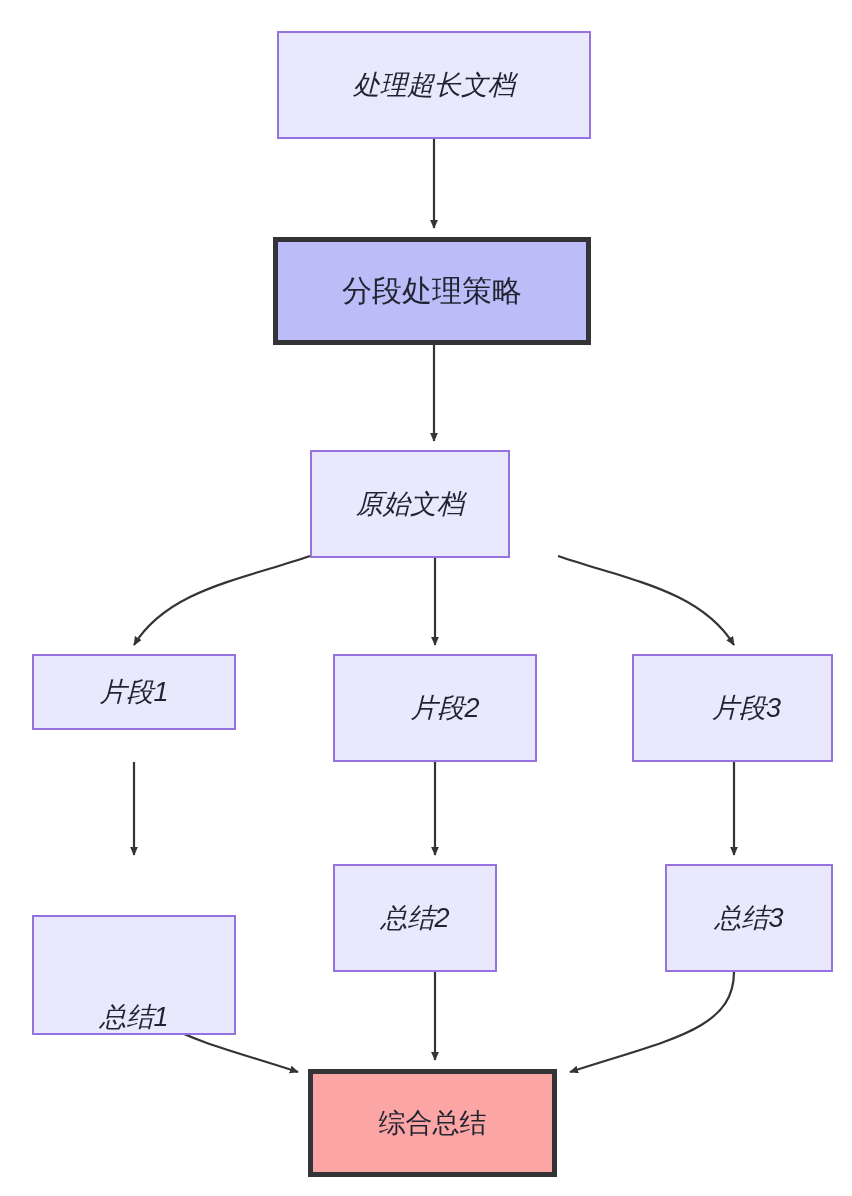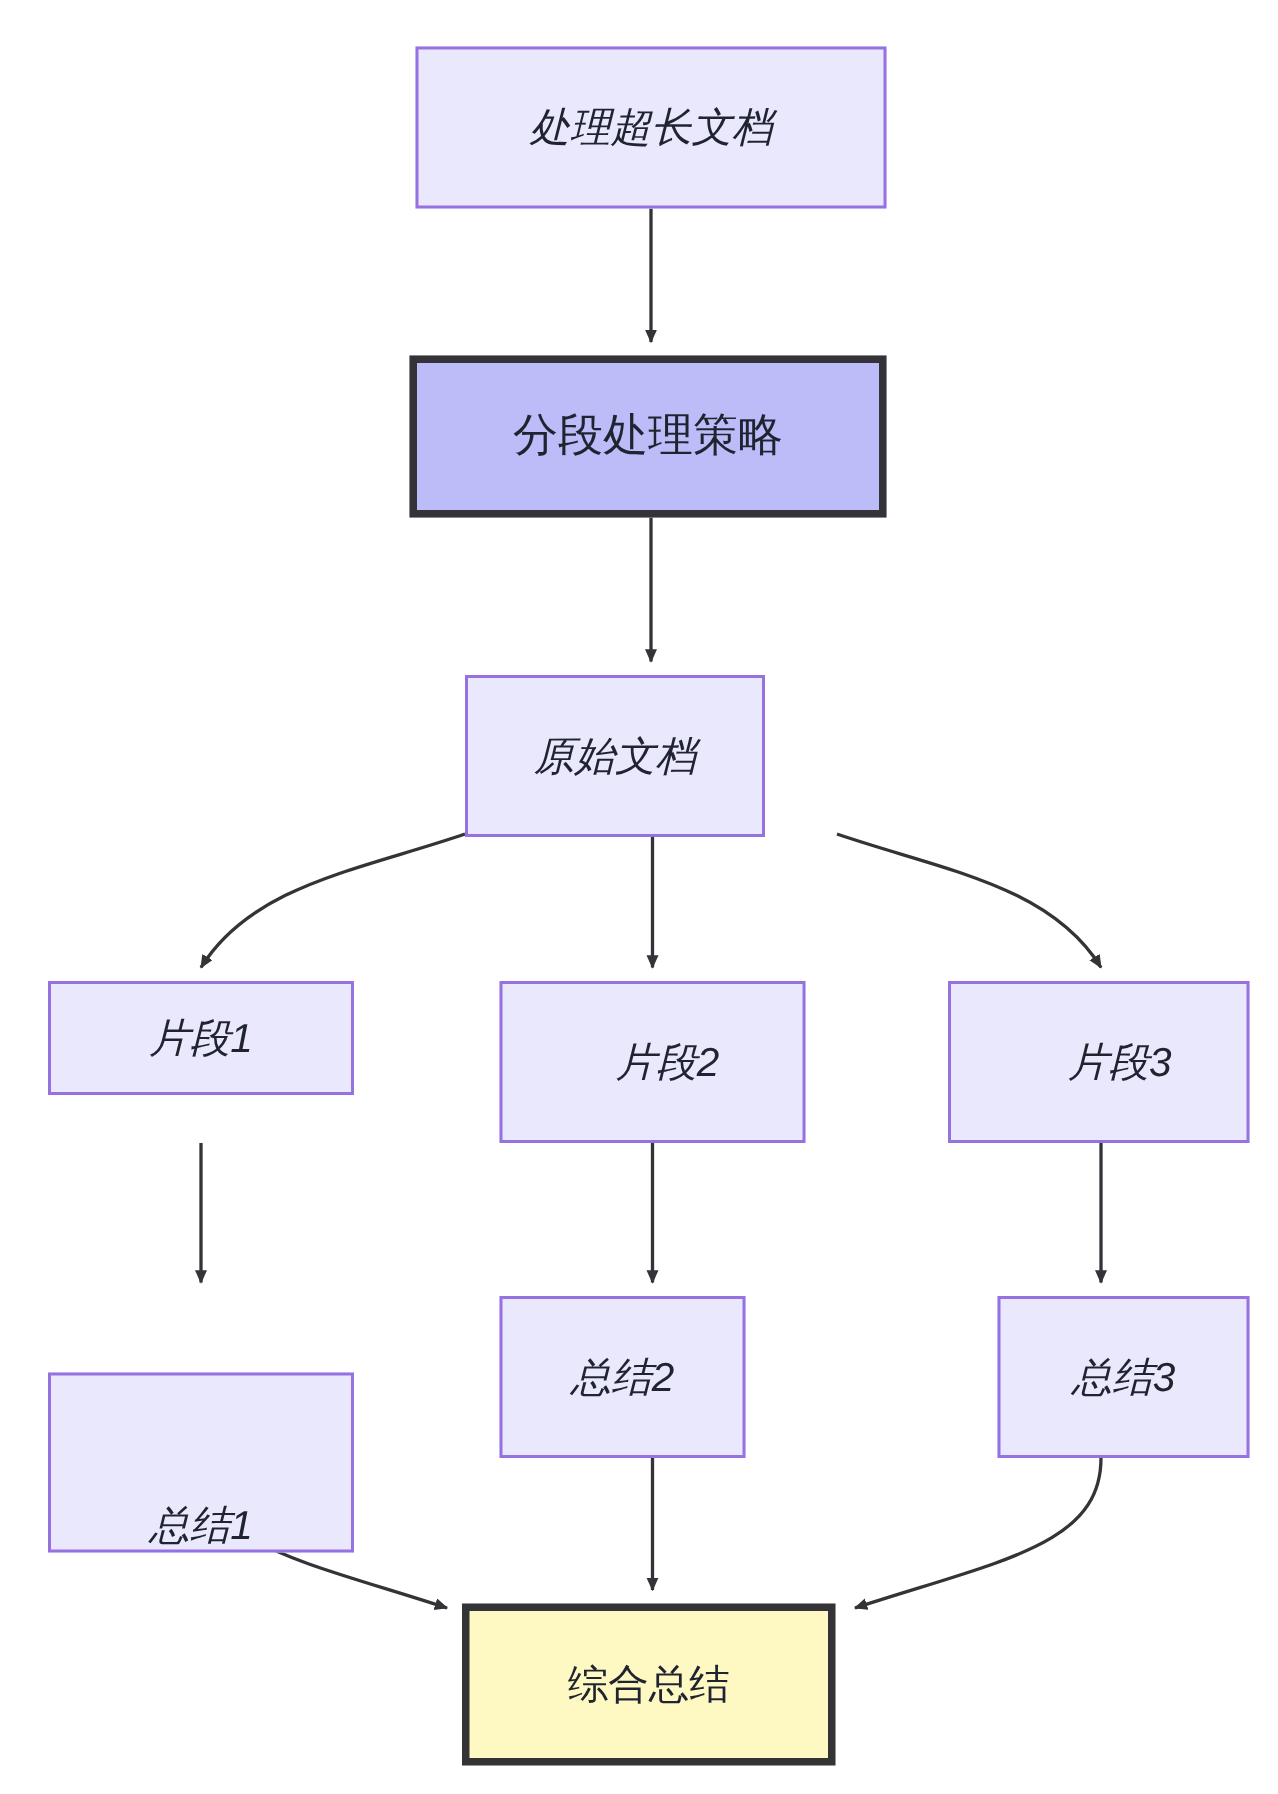--- a/index.html
+++ b/index.html
@@ -49,21 +49,21 @@
   }
   
   .node.style-emphasis {
     background: #bcbcf8;
     border: 5px solid #333338;
     color: #1f2430;
     font-size: 30px;
   }
   
   .node.style-result {
-    background: #fef9c3;
+    background: #fca5a5;
     border: 5px solid #333338;
     color: #1f2430;
     font-size: 27px;
   }
 </style>
 </head>
 <body>
 
 <div id="canvas">
 

